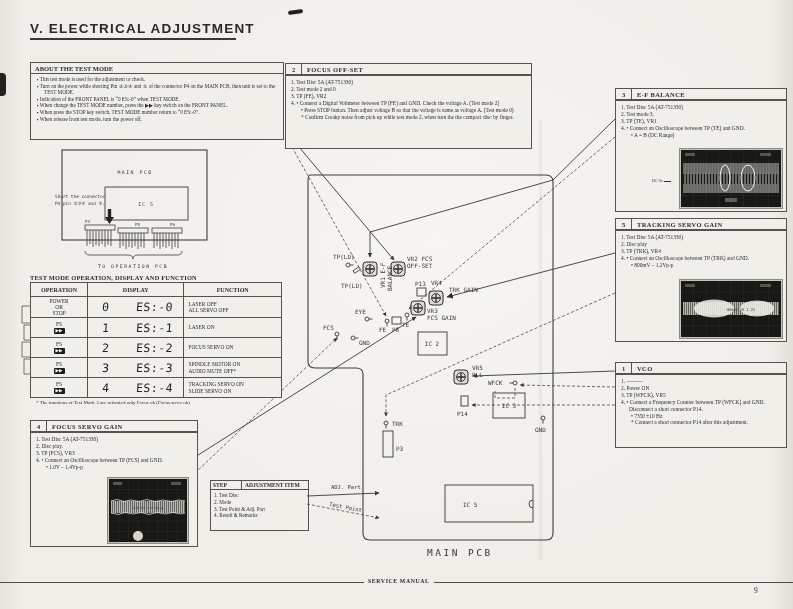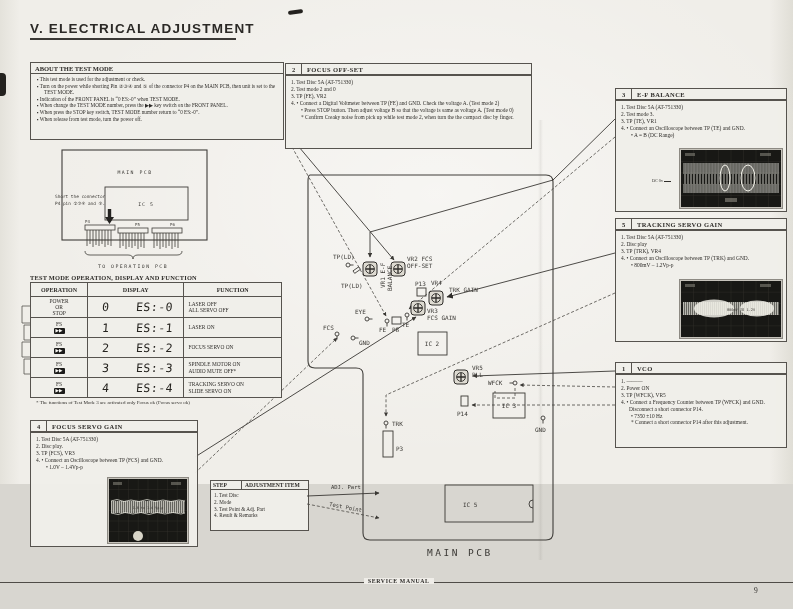--- a/index.html
+++ b/index.html
@@ -1,17 +1,17 @@
 <!DOCTYPE html>
 <html><head>
 <meta charset="utf-8">
 <style>
   html,body{margin:0;padding:0;}
   body{width:793px;height:609px;overflow:hidden;background:#d8d6d0;}
-  .page{position:relative;width:793px;height:484px;color:#2f2d2a;
+  .page{position:relative;width:793px;height:609px;color:#2f2d2a;
     background:
       radial-gradient(ellipse at 55% 40%, rgba(255,255,255,.45), rgba(255,255,255,0) 65%),
       linear-gradient(90deg,#e4e2db 0,#f0eee9 2.5%,#f0eee9 97%,#e0ded6 100%),
       #efede8;
     font-family:"Liberation Serif",serif;}
   .crease{position:absolute;left:538px;top:120px;width:5px;height:440px;
     background:linear-gradient(90deg,transparent,rgba(60,55,45,.07),transparent);}
   .artifact{position:absolute;background:#23211e;border-radius:2px;}
   
   .title{position:absolute;left:30px;top:21px;font-family:"Liberation Sans",sans-serif;

